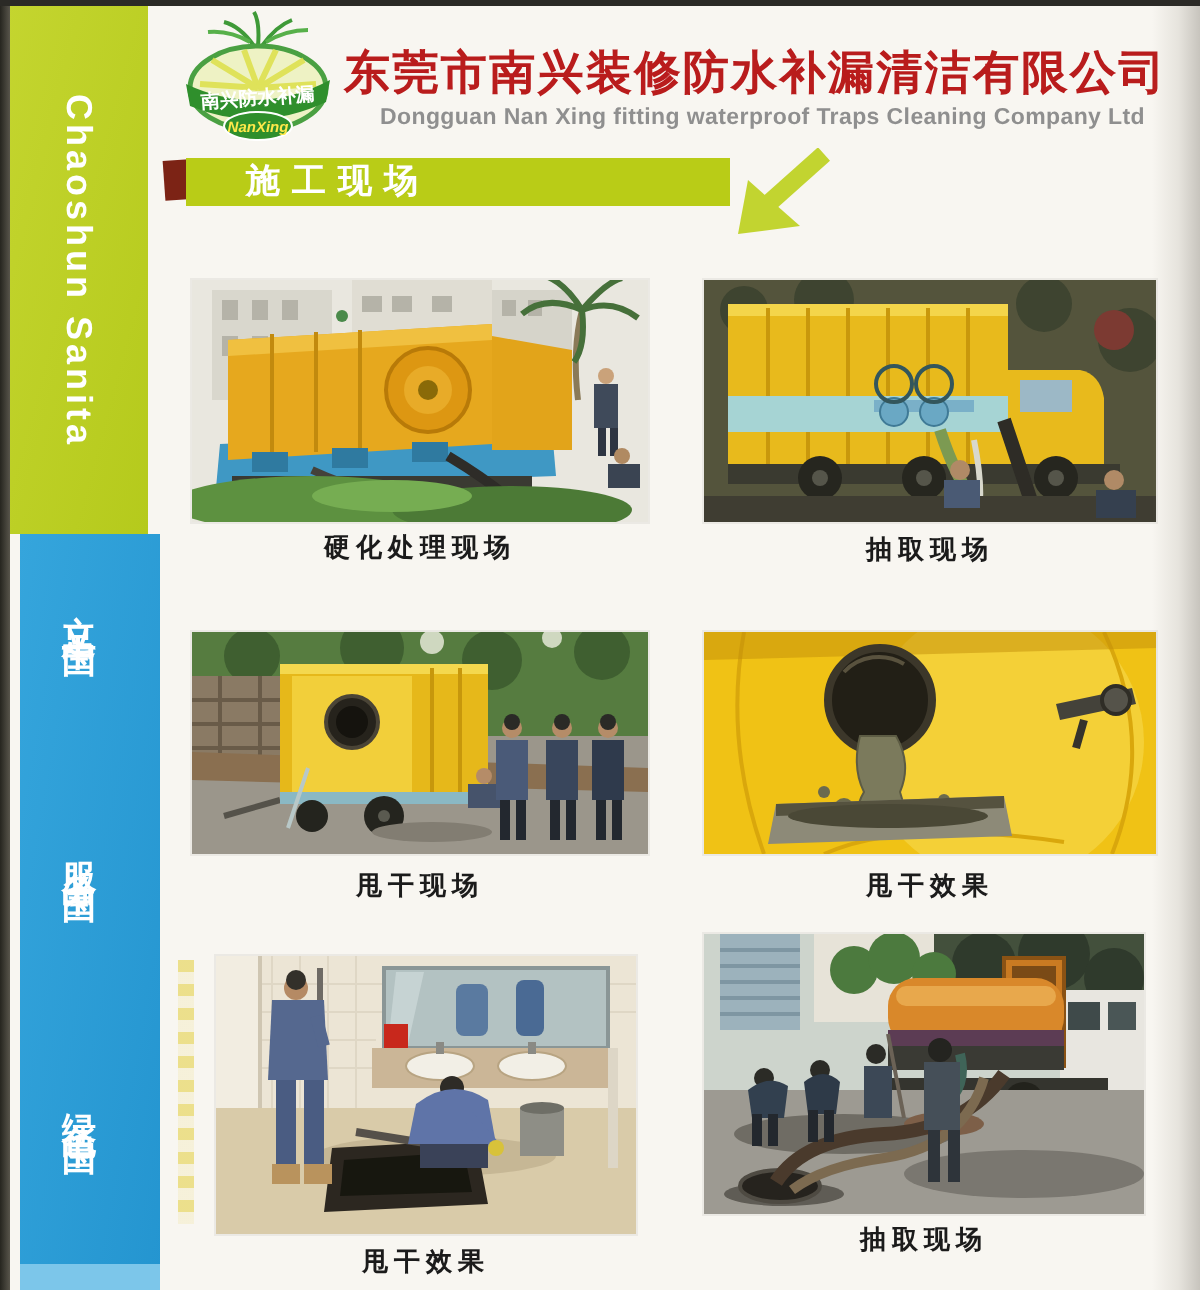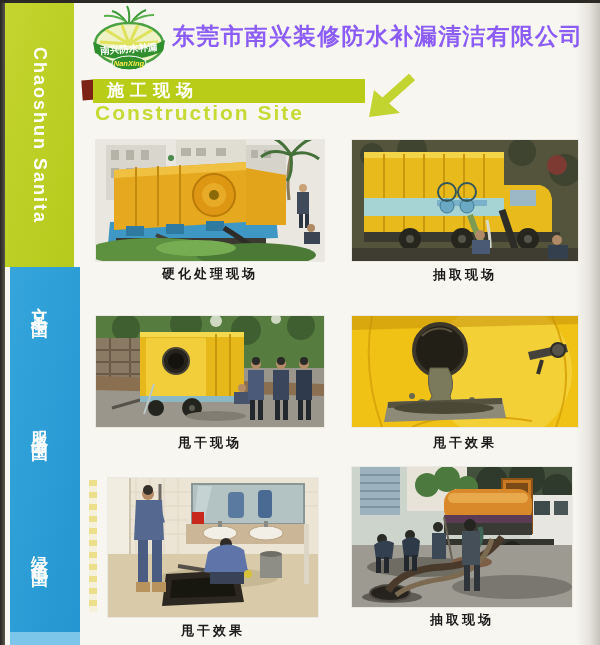--- a/index.html
+++ b/index.html
@@ -23,31 +23,31 @@
   }
   .slogan{
     position:absolute;left:28px;writing-mode:vertical-rl;text-orientation:upright;
     color:#ffffff;font-size:17px;letter-spacing:5px;font-weight:600;
   }
   .slogan-1{top:294px;} .slogan-2{top:417px;} .slogan-3{top:543px;}
   
   .logo{position:absolute;left:86px;top:5px;width:86px;height:68px;}
   .title-cn{
     position:absolute;left:172px;top:21px;width:400px;
-    color:#8b5cf6;font-size:23px;font-weight:bold;letter-spacing:1.2px;white-space:nowrap;
+    color:#b91c1c;font-size:23px;font-weight:bold;letter-spacing:1.2px;white-space:nowrap;
   }
   .title-en{
     position:absolute;left:190px;top:53px;width:390px;
     color:#8f8f8f;font-size:11.5px;font-weight:bold;letter-spacing:.2px;white-space:nowrap;
   }
   
   .red-tab{position:absolute;left:82px;top:80px;width:13px;height:20px;background:#7c2315;transform:rotate(-4deg);}
   .sec-bar{
     position:absolute;left:93px;top:79px;width:272px;height:24px;background:#b9cc17;
-    color:#ffffff;font-size:17px;font-weight:bold;letter-spacing:6px;line-height:24px;padding-left:14px;box-sizing:border-box;
+    color:#ffffff;font-size:17px;font-weight:bold;letter-spacing:6px;line-height:24px;padding-left:30px;box-sizing:border-box;
   }
   .sec-en{
     position:absolute;left:95px;top:101px;color:#c6da35;font-size:21px;font-weight:800;letter-spacing:2px;
   }
   .arrow-dl{position:absolute;left:367px;top:74px;width:48px;height:44px;}
   
   .photo{position:absolute;margin:0;padding:0;outline:1px solid rgba(0,0,0,.05);}
   .photo svg{display:block;width:100%;height:100%;}
   .ph1{left:96px;top:140px;width:228px;height:121px;}
   .ph2{left:352px;top:140px;width:226px;height:121px;}
@@ -102,24 +102,24 @@
         <line x1="43" y1="39" x2="72" y2="37"></line>
           <line x1="43" y1="39" x2="14" y2="37"></line>
       </g>
       <path d="M7,37 q36,17 72,-2 l-2,11 q-34,16 -68,2 z" fill="#2f8f2c"></path>
       <text x="43" y="47" text-anchor="middle" font-size="9.5" fill="#ffffff" font-weight="bold" transform="rotate(-4 43 47)">南兴防水补漏</text>
       <ellipse cx="43" cy="58" rx="17" ry="7" fill="#2f8f2c" stroke="#ffffff" stroke-width="1"></ellipse>
       <text x="43" y="61" text-anchor="middle" font-size="7.5" fill="#ffe84a" font-weight="bold" font-style="italic">NanXing</text>
     </svg>
   </div>
   <div class="title-cn">东莞市南兴装修防水补漏清洁有限公司</div>
+  <div class="title-en">Dongguan Nan Xing fitting waterproof Traps Cleaning Company Ltd</div>
 
   <div class="red-tab"></div>
   <div class="sec-bar">施工现场</div>
-  <div class="sec-en">Construction Site</div>
   <div class="arrow-dl">
     <svg viewBox="0 0 48 44">
       <line x1="45" y1="3" x2="17" y2="28" stroke="#c2d430" stroke-width="9"></line>
       <polygon points="2,43 7,16 33,39" fill="#c2d430"></polygon>
     </svg>
   </div>
 
   <figure class="photo ph1">
     <svg viewBox="0 0 228 121" preserveAspectRatio="none">
       <rect width="228" height="121" fill="#e9e7df"></rect>

